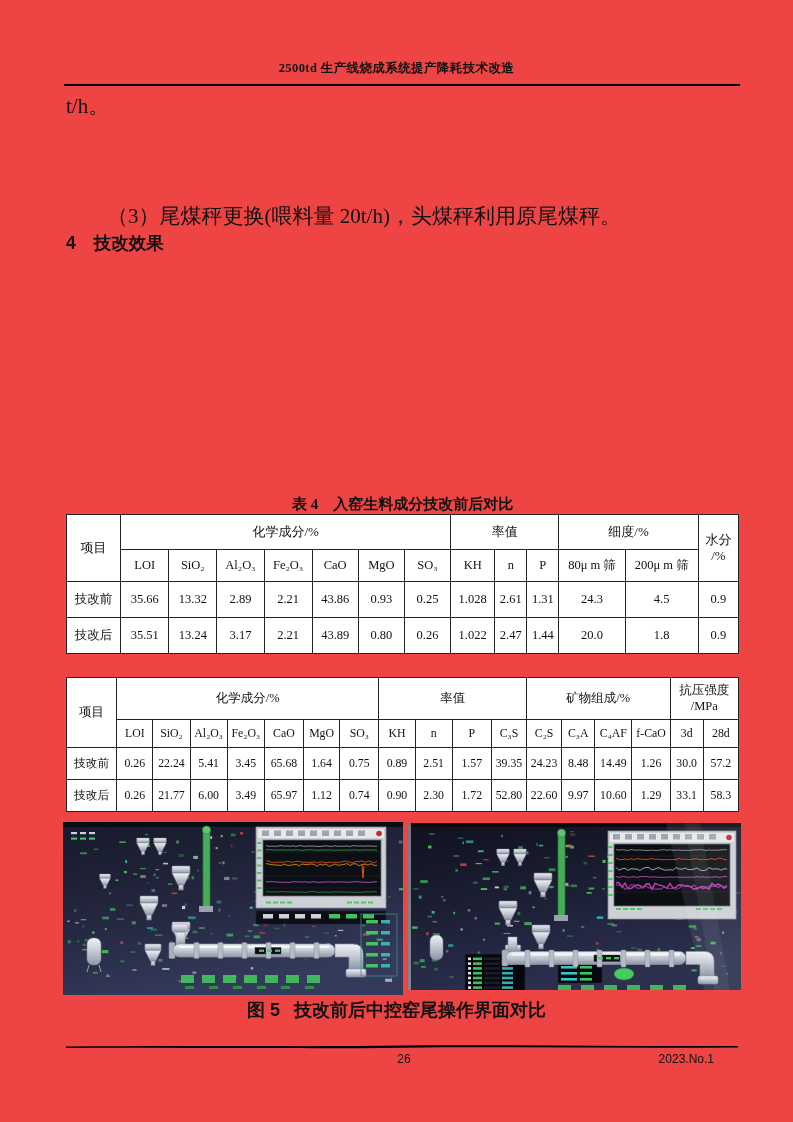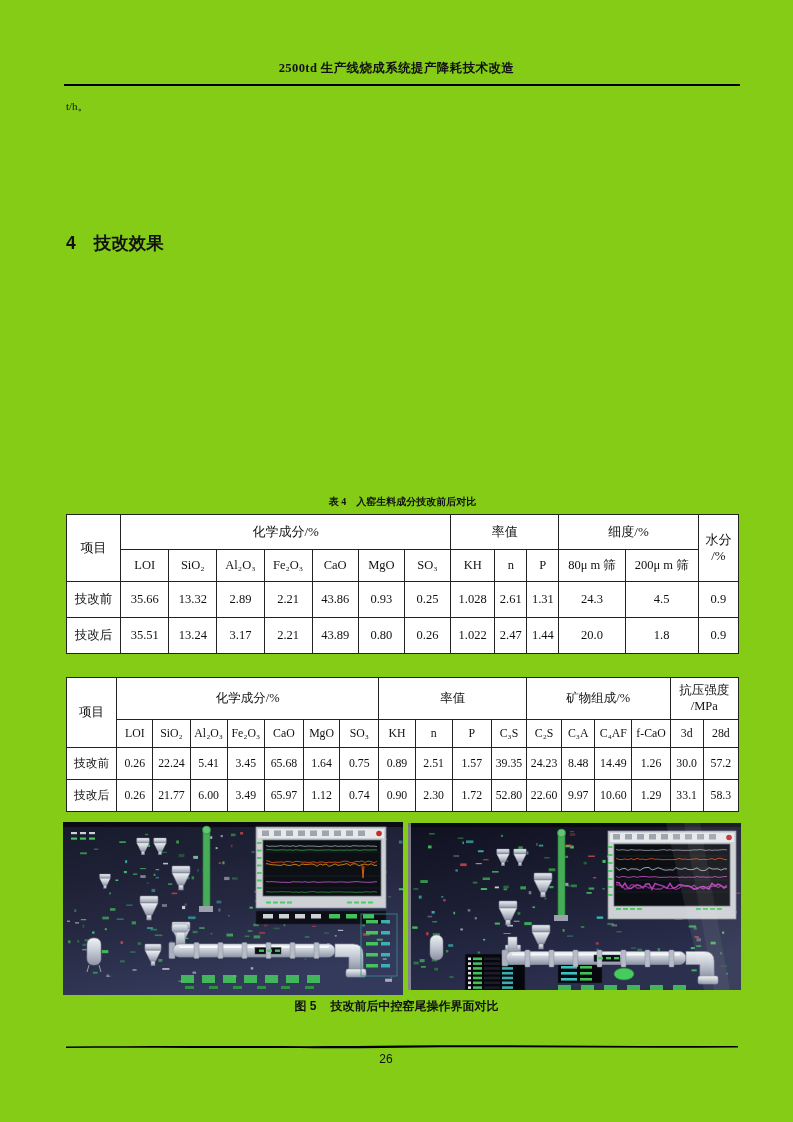--- a/index.html
+++ b/index.html
@@ -1,42 +1,42 @@
 <!DOCTYPE html>
 <html><head>
 <meta charset="utf-8">
 <style>
   * { box-sizing: border-box; margin: 0; padding: 0; }
   html,body { background:#ffffff; }
   .page {
     position: relative; width: 793px; height: 1122px; margin: 0 auto;
-    background: #84cc16; overflow: hidden;
+    background: #ef4444; overflow: hidden;
     font-family: "Liberation Serif","DejaVu Serif",serif; color: #111;
   }
   .abs { position: absolute; }
 
   .header-title { top:60px; left:0; width:100%; text-align:center;
     font-size:12.5px; font-weight:bold; letter-spacing:.4px; }
   .header-rule { top:84px; left:64px; width:676px; height:2px; background:#000; }
 
-  .bodyline { font-size:11px; line-height:40px; }
+  .bodyline { font-size:21px; line-height:40px; }
   #line-overflow { top:86px; left:66px; }
   #item2 { top:118px; left:66px; width:674px; text-indent:41px; text-align:justify; }
   #item3 { top:196px; left:66px; width:674px; text-indent:41px; }
 
   #section-heading { top:231px; left:66px;
     font-family:"Liberation Sans","DejaVu Sans",sans-serif;
     font-weight:bold; font-size:17.5px; }
   #section-heading .num { margin-right:18px; }
 
   #main-para { top:266px; left:66px; width:673px; font-size:16.5px;
     line-height:38px; text-align:justify; text-indent:33px; }
 
   .tbl-caption { left:66px; width:673px; text-align:center;
-    font-weight:bold; font-size:10px; }
+    font-weight:bold; font-size:15px; }
   #t4-caption { top:495px; }
   #t5-caption { top:658px; }
 
   table { border-collapse:collapse; table-layout:fixed; background:#fff; }
   td { border:1px solid #222; text-align:center; vertical-align:middle;
        padding:0; overflow:hidden; white-space:nowrap; }
   #table4 { top:514px; left:66px; width:673px; font-size:12.5px; }
   #table5 { top:677px; left:66px; width:673px; font-size:11.8px; }
   #table4 tr.g td { height:35px; font-size:13px; }
   #table4 tr.s td { height:32px; }
@@ -45,38 +45,39 @@
   #table5 tr.s td { height:28px; }
   #table5 tr.d td { height:32px; }
   .two-line span { display:block; line-height:1.25; }
 
   #fig-left  { top:822px; left:63px; }
   #fig-right { top:823px; left:408px; }
   svg.photo { filter: blur(.35px) saturate(.92); display:block; }
 
   #fig-caption { top:998px; left:0; width:100%; text-align:center;
     font-family:"Liberation Sans","DejaVu Sans",sans-serif;
-    font-weight:bold; font-size:12px; }
+    font-weight:bold; font-size:18px; }
   #fig-caption .cap-gap { display:inline-block; width:14px; }
 
   #footer-line { top:1044px; left:66px; }
-  #footer-page { top:1052px; left:50px; width:672px; text-align:center;
+  #footer-page { top:1052px; left:68px; width:672px; text-align:center;
     font-size:12px; font-family:"Liberation Sans","DejaVu Sans",sans-serif; }
   #footer-issue { top:1052px; left:66px; width:648px; text-align:right;
     font-size:12px; font-family:"Liberation Sans","DejaVu Sans",sans-serif; }
 </style>
 </head>
 <body>
 
 <div class="page">
 
   <div class="abs header-title">2500td 生产线烧成系统提产降耗技术改造</div>
   <div class="abs header-rule"></div>
 
   <div class="abs bodyline" id="line-overflow">t/h。</div>
+  <div class="abs bodyline" id="item3">（3）尾煤秤更换(喂料量 20t/h)，头煤秤利用原尾煤秤。</div>
 
   <div class="abs" id="section-heading">
     <span class="num">4</span><span>技改效果</span>
   </div>
 
 
   <div class="abs tbl-caption" id="t4-caption">表 4　入窑生料成分技改前后对比</div>
 
   <table class="abs" id="table4">
     <colgroup>
@@ -893,14 +894,15 @@
   </svg>
 
   <div class="abs" id="fig-caption">
     <span>图 5</span><span class="cap-gap"></span><span>技改前后中控窑尾操作界面对比</span>
   </div>
 
   <svg class="abs" id="footer-line" width="672" height="6" viewBox="0 0 672 6" aria-hidden="true">
     <path d="M0,2.6 C120,1.1 240,3.0 336,1.6 C450,0.4 560,2.8 672,1.9 L672,3.4 C560,4.7 450,2.4 336,3.7 C240,5.1 120,3.2 0,3.9 Z" fill="#000"></path>
   </svg>
   <div class="abs" id="footer-page">26</div>
+  <div class="abs" id="footer-issue">2023.No.1</div>
 
 </div>
 
 </body></html>

